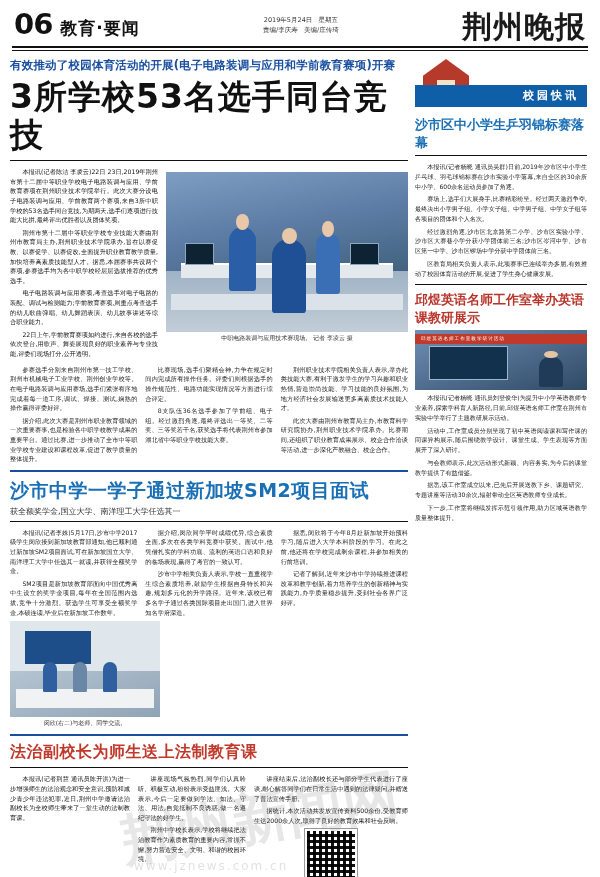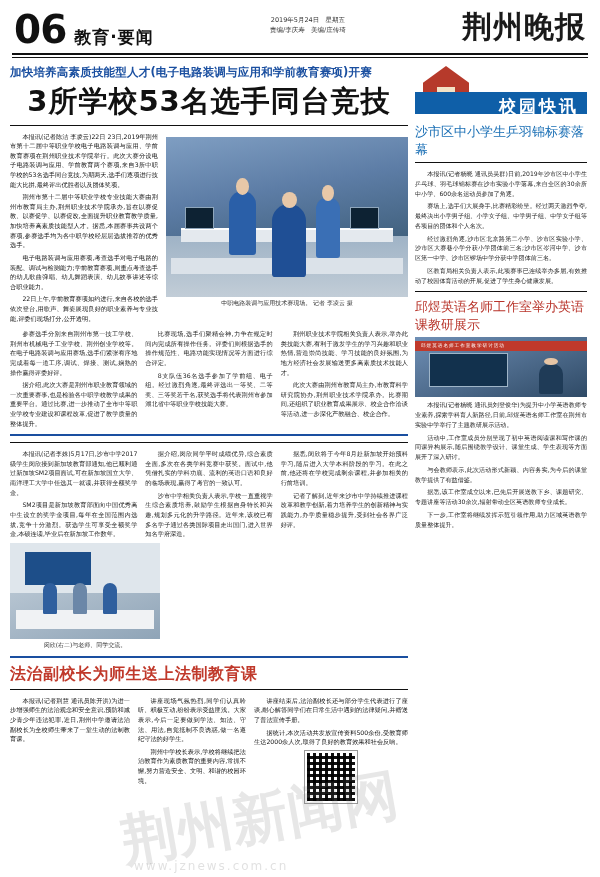--- a/index.html
+++ b/index.html
@@ -10,38 +10,38 @@
     font-family:"DejaVu Sans", sans-serif;
     color:#111;
     overflow:hidden;
     position:relative;
   }
   .page { width:600px; height:877px; position:relative; padding:6px 10px 0 10px; }
 
   
   .masthead { display:flex; align-items:flex-start; justify-content:space-between; padding:4px 4px 2px 4px; }
   .mast-left { display:flex; align-items:baseline; gap:8px; }
-  .page-num { font-size:39px; font-weight:bold; letter-spacing:-1px; color:#111; line-height:1; }
+  .page-num { font-size:29px; font-weight:bold; letter-spacing:-1px; color:#111; line-height:1; }
   .section-name { font-size:17px; font-weight:bold; color:#111; letter-spacing:1px; }
   .mast-mid { font-size:6.5px; color:#333; line-height:1.5; text-align:center; padding-top:6px; }
   .mast-mid div { white-space:nowrap; }
   .paper-logo { font-size:30px; font-weight:bold; color:#1a1a1a; letter-spacing:1px; font-family:"DejaVu Serif", serif; line-height:1; padding-top:2px; }
   .mast-rule { border-bottom:2px solid #111; margin:2px 2px 0 2px; }
   .mast-rule2 { border-bottom:1px solid #111; margin:2px 2px 6px 2px; }
 
   
   .body-grid { display:flex; gap:7px; }
   .col-main { width:398px; }
   .col-side { width:172px; }
 
   
   .kicker { font-size:11.5px; font-weight:bold; color:#1a4fa0; letter-spacing:0.2px; line-height:1.5; }
   .headline {
-    font-size:29px; font-weight:bold; color:#111; letter-spacing:1px;
-    line-height:1.15; margin:4px 0 6px 0; font-family:"DejaVu Sans", sans-serif;text-align:center;
+    font-size:33px; font-weight:bold; color:#111; letter-spacing:1px;
+    line-height:1.15; margin:4px 0 6px 0; font-family:"DejaVu Sans", sans-serif;
   }
   .hr-thin { border-top:1px solid #111; margin:4px 0 6px 0; }
   .hr-blue { border-top:2px solid #1a4fa0; margin:6px 0; }
 
   
   .cols3 { column-count:3; column-gap:8px; font-size:6.2px; line-height:1.55; text-align:justify; color:#222; }
   .cols3 p, .cols2 p { margin:0 0 3px 0; text-indent:2em; }
 
   .photo-wrap { margin:5px 0 2px 0; }
   .photo {
@@ -58,25 +58,25 @@
   .photo .p3 { position:absolute; left:62%; bottom:24%; width:10%; height:38%; background:#3a6fb5; border-radius:16px 16px 4px 4px; }
   .photo .p3::after { content:""; position:absolute; left:26%; top:-20%; width:48%; height:26%; background:#e8c8a8; border-radius:50%; }
   .photo .mon { position:absolute; width:12%; height:14%; background:#0d2233; border:1px solid #8fa6bb; }
   .photo .m1 { left:8%; bottom:42%; }
   .photo .m2 { left:76%; bottom:42%; }
   .caption { font-size:6px; color:#333; text-align:center; padding:2px 0 0 0; }
 
   
   .side-banner { position:relative; height:54px; margin-bottom:4px; }
   .side-banner .bar { position:absolute; left:0; right:0; top:28px; height:22px; background:#0f5fa8; }
-  .side-banner .bar span { color:#fff; font-size:17px; font-weight:bold; letter-spacing:3px; position:absolute; right:8px; top:3px;margin-left:16px; }
+  .side-banner .bar span { color:#fff; font-size:11px; font-weight:bold; letter-spacing:3px; position:absolute; right:8px; top:3px;margin-left:16px; }
   .side-banner .house { position:absolute; left:8px; top:2px; width:46px; height:40px; background:#b63a2b; clip-path:polygon(50% 0,100% 42%,100% 100%,0 100%,0 42%); }
   .side-banner .house::after { content:""; position:absolute; left:30%; top:52%; width:40%; height:48%; background:#f3e2c6; }
 
-  .side-head { font-size:13px; font-weight:normal; color:#1a6fb5; line-height:1.35; margin:5px 0 4px 0; }
+  .side-head { font-size:13px; font-weight:bold; color:#1a6fb5; line-height:1.35; margin:5px 0 4px 0; }
   .side-head.red { color:#b8342a; }
   .side-body { font-size:6.1px; line-height:1.6; text-align:justify; color:#222; }
   .side-body p { margin:0 0 3px 0; text-indent:2em; }
   .side-rule { border-top:1px solid #111; margin:6px 0; }
 
   .side-photo { width:100%; height:60px; background:linear-gradient(160deg,#6f8fb5,#2f4a66); position:relative; overflow:hidden; margin:4px 0 3px 0; }
   .side-photo .band { position:absolute; left:0; right:0; top:4px; height:10px; background:#c0392b; }
   .side-photo .band span { color:#fff; font-size:4.6px; position:absolute; left:6px; top:2px; letter-spacing:1px;}
   .side-photo .screen { position:absolute; left:8%; top:26%; width:46%; height:56%; background:#12314d; border:1px solid #9fb5c8; }
   .side-photo .fig { position:absolute; right:14%; bottom:6%; width:14%; height:50%; background:#1f3b57; border-radius:10px 10px 2px 2px; }
@@ -124,21 +124,21 @@
     <div class="paper-logo">荆州晚报</div>
   </div>
   <div class="mast-rule"></div>
   <div class="mast-rule2"></div>
 
   <div class="body-grid">
 
     <div class="col-main">
 
       <div>
-        <div class="kicker">加快培养高素质技能型人才(电子电路装调与应用和学前教育赛项)开赛</div>
+        <div class="kicker">有效推动了校园体育活动的开展(电子电路装调与应用和学前教育赛项)开赛</div>
         <div class="headline">3所学校53名选手同台竞技</div>
         <div class="hr-thin"></div>
 
         <div style="display:flex; gap:8px;">
           <div style="width:148px;">
             <div style="font-size:6.2px; line-height:1.55; text-align:justify;">
               <p style="margin:0 0 3px 0; text-indent:2em;">本报讯(记者陈洁 李凌云)22日 23日,2019年荆州市第十二届中等职业学校电子电路装调与应用、学前教育赛项在荆州职业技术学院举行。此次大赛分设电子电路装调与应用、学前教育两个赛项,来自3所中职学校的53名选手同台竞技,为期两天,选手们逐项进行技能大比拼,最终评出优胜者以及团体奖项。</p>
               <p style="margin:0 0 3px 0; text-indent:2em;">荆州市第十二届中等职业学校专业技能大赛由荆州市教育局主办,荆州职业技术学院承办,旨在以赛促教、以赛促学、以赛促改,全面提升职业教育教学质量,加快培养高素质技能型人才。据悉,本届赛事共设两个赛项,参赛选手均为各中职学校经层层选拔推荐的优秀选手。</p>
               <p style="margin:0 0 3px 0; text-indent:2em;">电子电路装调与应用赛项,考查选手对电子电路的装配、调试与检测能力;学前教育赛项,则重点考查选手的幼儿歌曲弹唱、幼儿舞蹈表演、幼儿故事讲述等综合职业能力。</p>
               <p style="margin:0 0 3px 0; text-indent:2em;">22日上午,学前教育赛项如约进行,来自各校的选手依次登台,用歌声、舞姿展现良好的职业素养与专业技能,评委们现场打分,公开透明。</p>
@@ -167,20 +167,22 @@
           <p>比赛现场,选手们聚精会神,力争在规定时间内完成所有操作任务。评委们则根据选手的操作规范性、电路功能实现情况等方面进行综合评定。</p>
           <p>8支队伍36名选手参加了学前组、电子组。经过激烈角逐,最终评选出一等奖、二等奖、三等奖若干名,获奖选手将代表荆州市参加湖北省中等职业学校技能大赛。</p>
           <p>荆州职业技术学院相关负责人表示,举办此类技能大赛,有利于激发学生的学习兴趣和职业热情,营造崇尚技能、学习技能的良好氛围,为地方经济社会发展输送更多高素质技术技能人才。</p>
           <p>此次大赛由荆州市教育局主办,市教育科学研究院协办,荆州职业技术学院承办。比赛期间,还组织了职业教育成果展示、校企合作洽谈等活动,进一步深化产教融合、校企合作。</p>
         </div>
       </div>
 
       <div class="hr-blue"></div>
 
       <div>
+        <div class="sub-head">沙市中学一学子通过新加坡SM2项目面试</div>
+        <div class="sub-sub">获全额奖学金,国立大学、南洋理工大学任选其一</div>
         <div class="hr-thin"></div>
         <div style="display:flex; gap:8px;">
           <div style="flex:1;">
             <div class="cols3">
               <p>本报讯(记者李姝)5月17日,沙市中学2017级学生闵欣接到新加坡教育部通知,他已顺利通过新加坡SM2项目面试,可在新加坡国立大学、南洋理工大学中任选其一就读,并获得全额奖学金。</p>
               <p>SM2项目是新加坡教育部面向中国优秀高中生设立的奖学金项目,每年在全国范围内选拔,竞争十分激烈。获选学生可享受全额奖学金,本硕连读,毕业后在新加坡工作数年。</p>
               <p>据介绍,闵欣同学平时成绩优异,综合素质全面,多次在各类学科竞赛中获奖。面试中,他凭借扎实的学科功底、流利的英语口语和良好的临场表现,赢得了考官的一致认可。</p>
               <p>沙市中学相关负责人表示,学校一直重视学生综合素质培养,鼓励学生根据自身特长和兴趣,规划多元化的升学路径。近年来,该校已有多名学子通过各类国际项目走出国门,进入世界知名学府深造。</p>
               <p>据悉,闵欣将于今年8月赴新加坡开始预科学习,随后进入大学本科阶段的学习。在此之前,他还将在学校完成剩余课程,并参加相关的行前培训。</p>
               <p>记者了解到,近年来沙市中学持续推进课程改革和教学创新,着力培养学生的创新精神与实践能力,办学质量稳步提升,受到社会各界广泛好评。</p>

